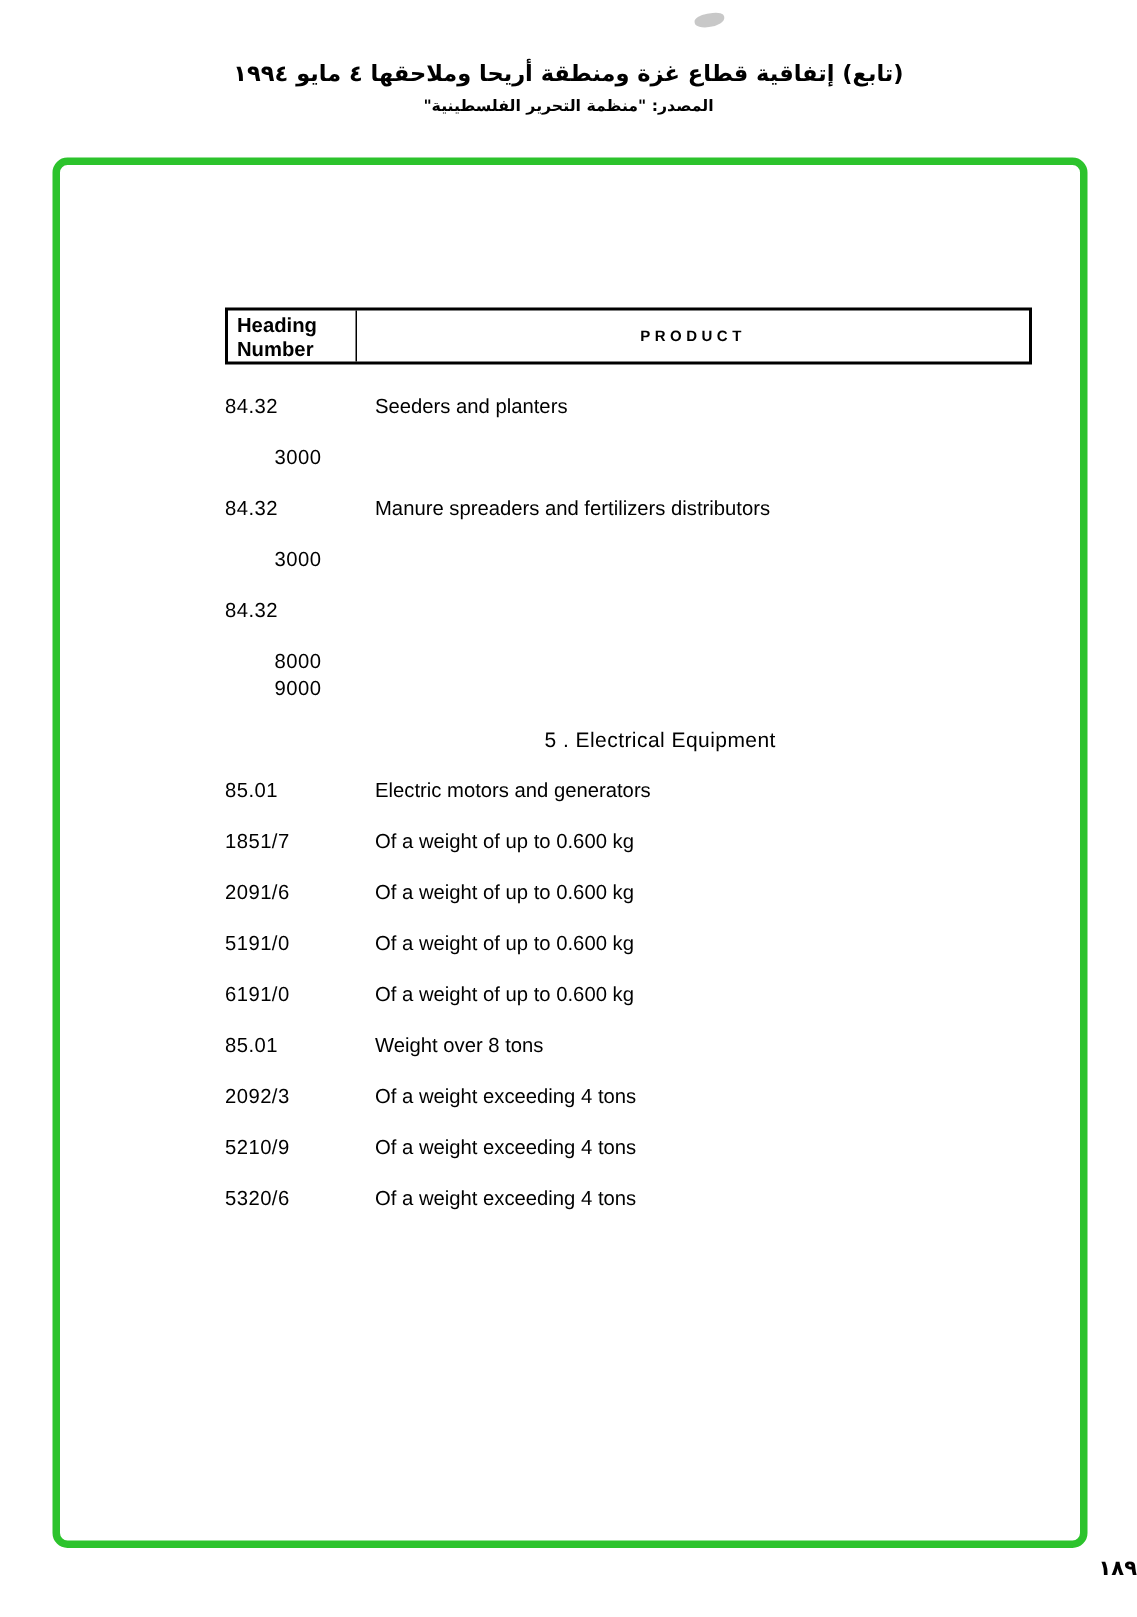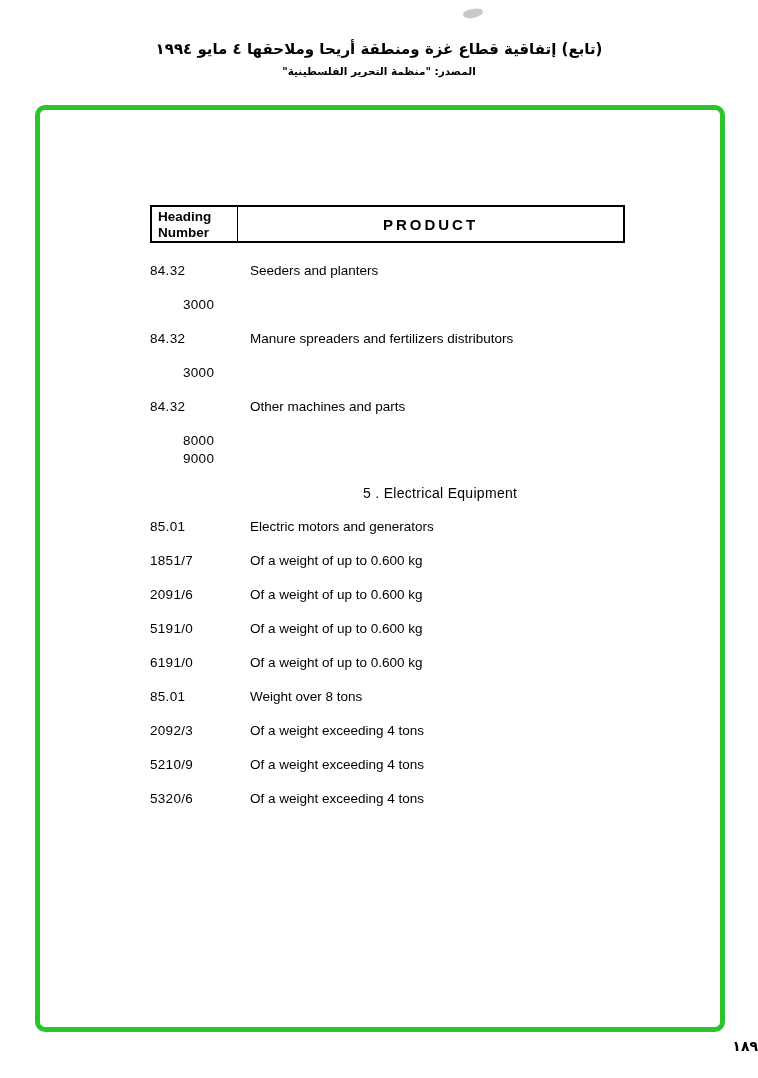--- a/index.html
+++ b/index.html
@@ -34,37 +34,37 @@
     border: 5px solid #2cc32c;
     border-radius: 10px;
     box-sizing: border-box;
   }
 
   .table-area {
     position: absolute; left: 110px; top: 95px; width: 490px;
   }
 
   .table-header {
-    width: 475px; height: 38px;
+    width: 538px; height: 38px;
     border: 2px solid #000;
     box-sizing: border-box;
     display: flex; align-items: stretch;
     background: #fff;
   }
   .th-heading {
     width: 86px;
     border-right: 1.5px solid #000;
     font-size: 13.5px; font-weight: 700; line-height: 16px;
     padding: 2px 4px 0 6px;
     box-sizing: border-box;
   }
   .th-product {
     flex: 1;
     display: flex; align-items: center; justify-content: center;
-    font-size: 15px; font-weight: 700; letter-spacing: 3px;
+    font-size: 10px; font-weight: 700; letter-spacing: 3px;
   }
 
   .rows { margin-top: 20px; font-size: 13.5px; line-height: 16px; }
 
   .row { display: flex; margin-bottom: 18px; }
   .row .num { width: 100px; flex: 0 0 100px; letter-spacing: .3px; }
   .row .prod { flex: 1; }
 
   .subnum { margin-left: 33px; margin-bottom: 18px; letter-spacing: .3px; }
   .subnum.tight { margin-bottom: 2px; }
@@ -113,21 +113,20 @@
 
       <div class="row">
         <div class="num">84.32</div>
         <div class="prod">Manure spreaders and fertilizers distributors</div>
       </div>
 
       <div class="subnum">3000</div>
 
       <div class="row">
         <div class="num">84.32</div>
-        <div class="prod">Other machines and parts</div>
       </div>
 
       <div class="subnum tight">8000</div>
       <div class="subnum">9000</div>
 
       <div class="section-title">5 . Electrical Equipment</div>
 
       <div class="row">
         <div class="num">85.01</div>
         <div class="prod">Electric motors and generators</div>

